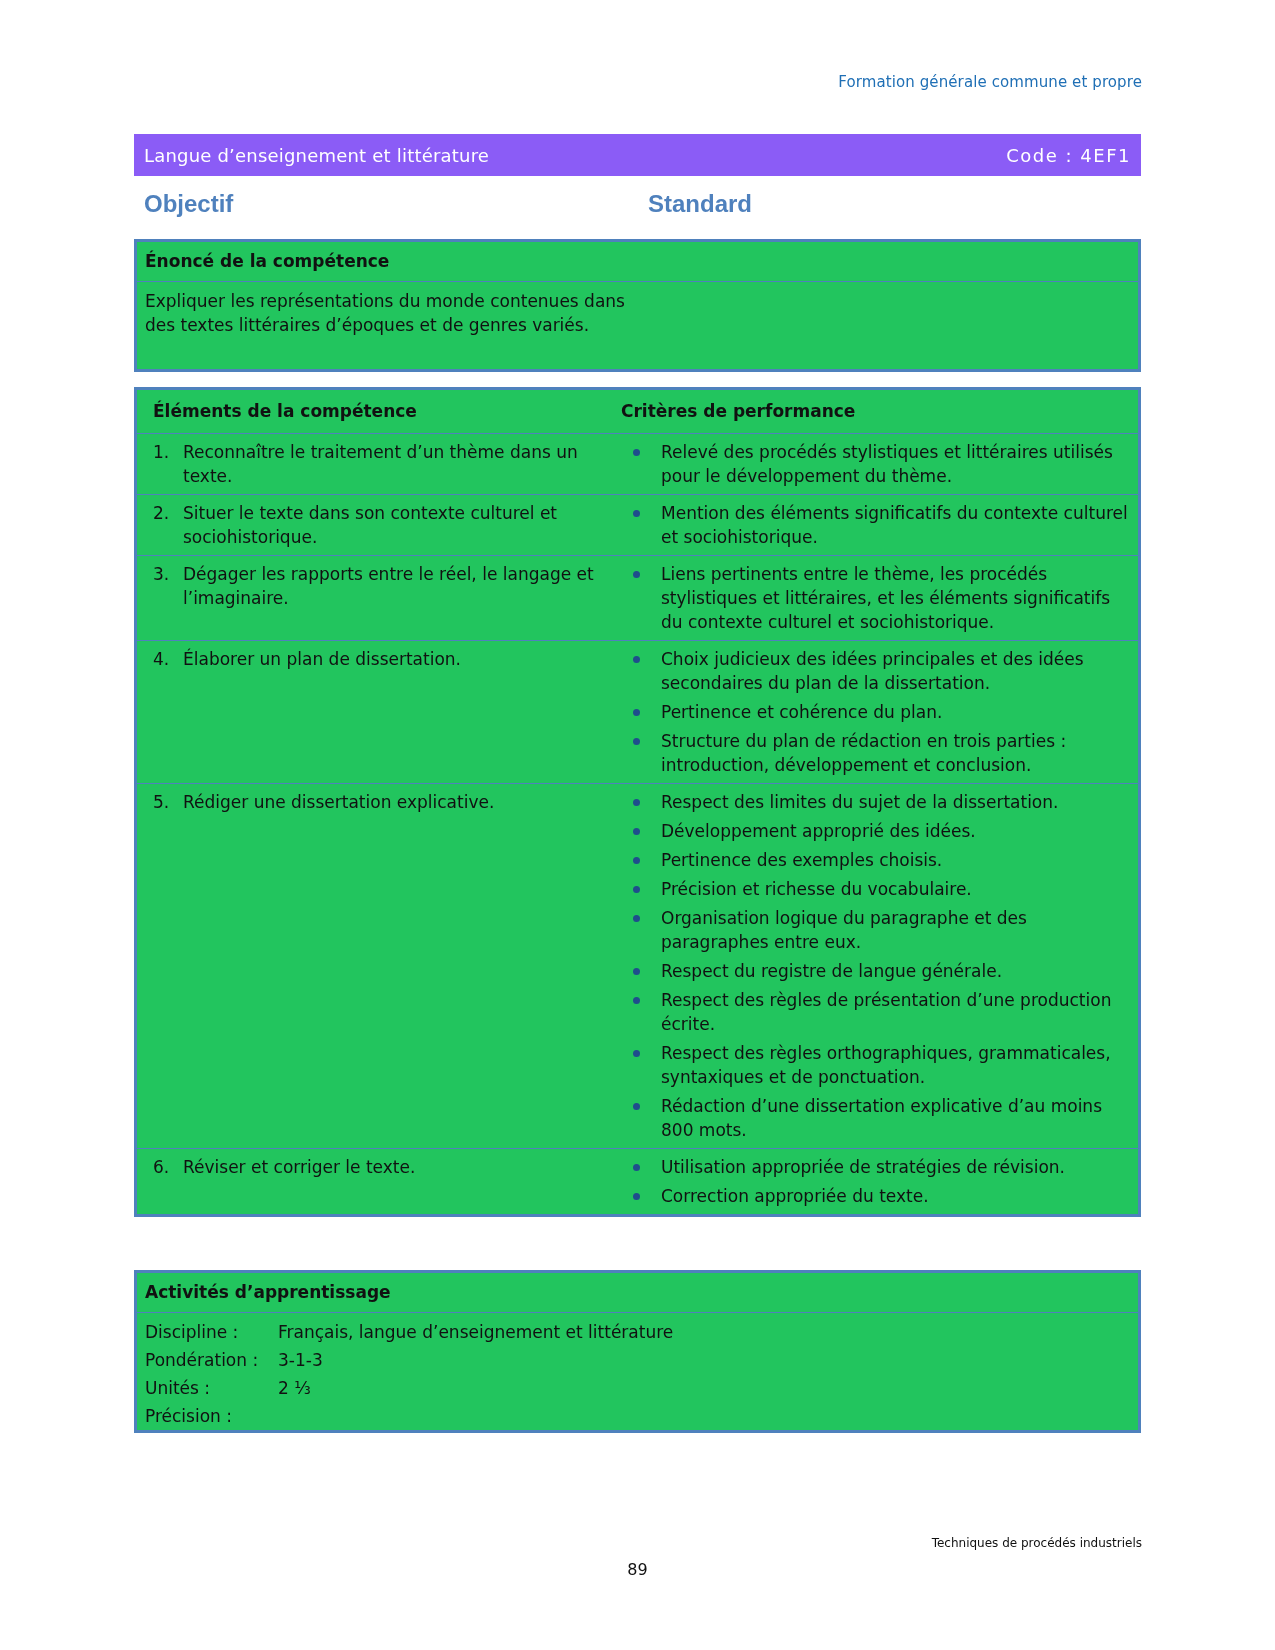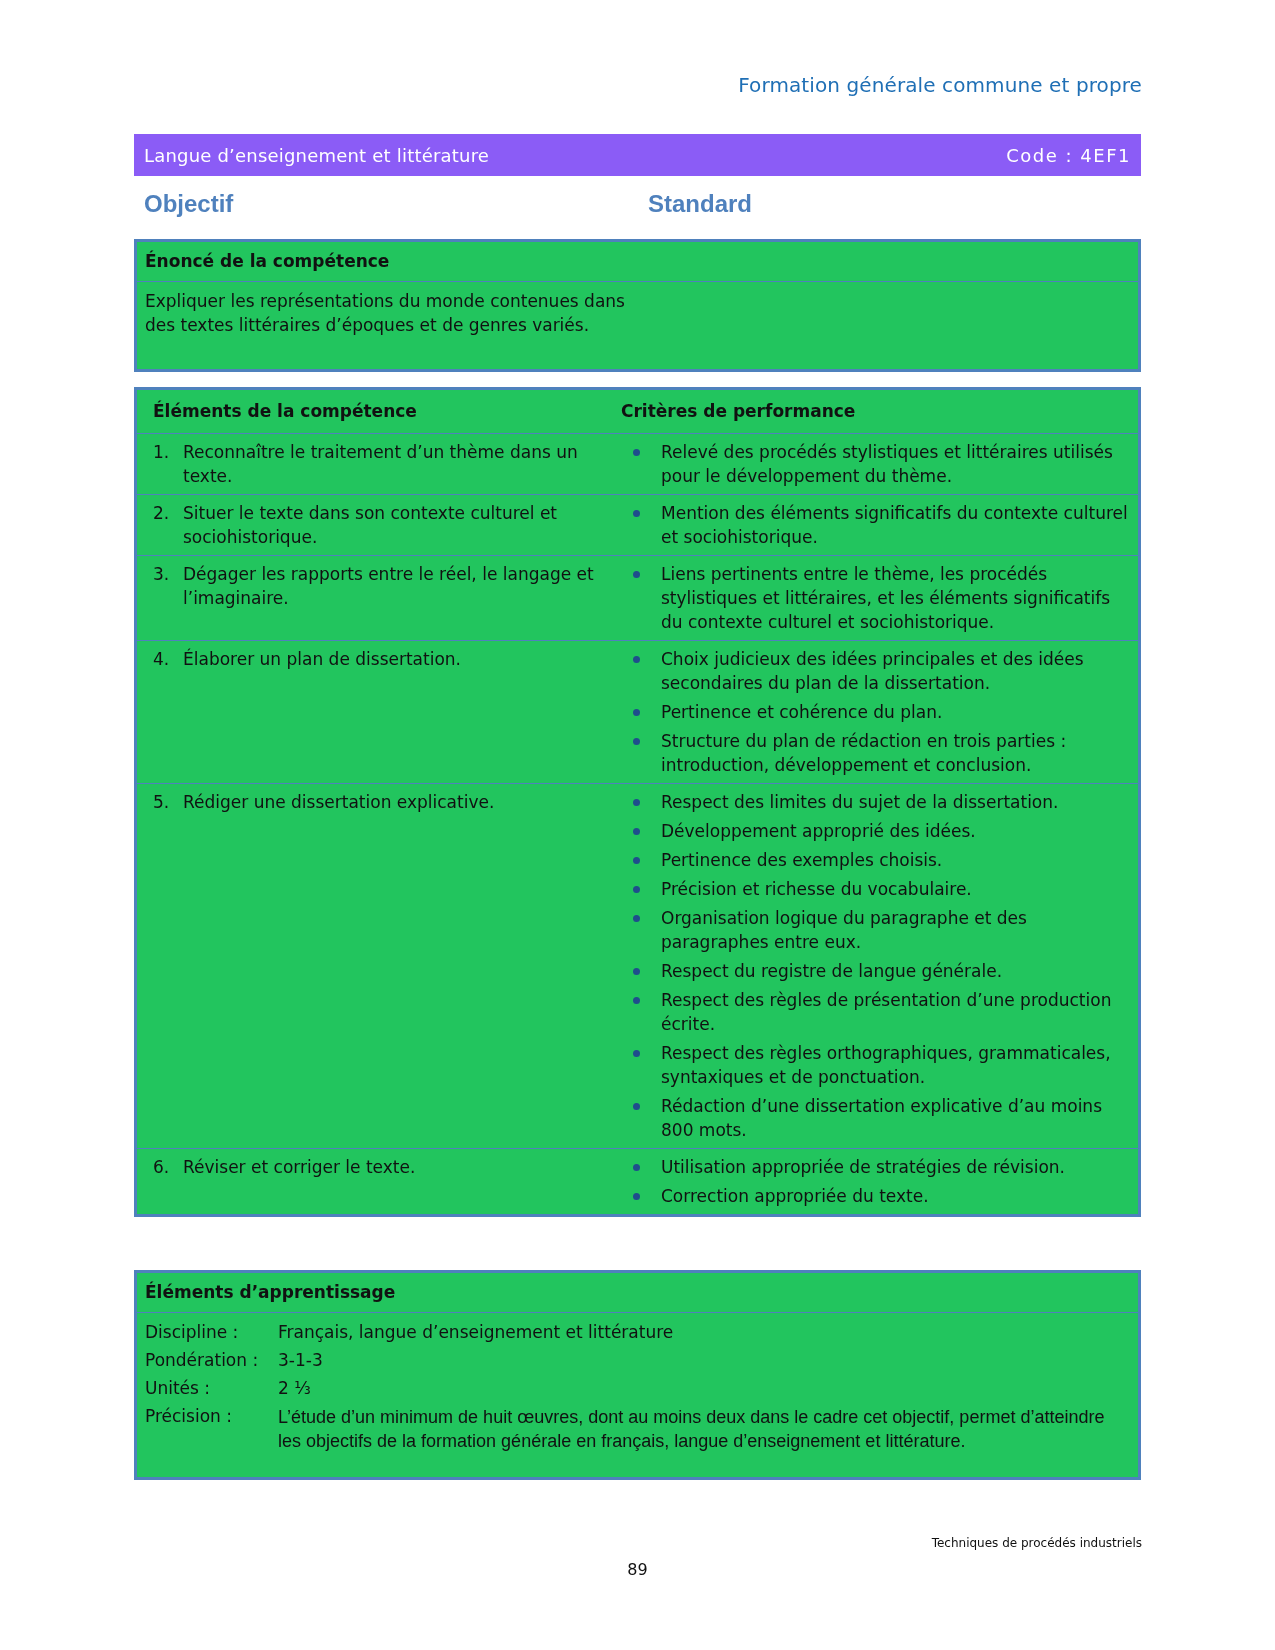--- a/index.html
+++ b/index.html
@@ -1,36 +1,36 @@
 <!DOCTYPE html>
 <html><head>
 <meta charset="utf-8">
 <style>
   html, body { margin:0; padding:0; background:#ffffff; }
   body { width:1275px; height:1650px; position:relative; font-family:"DejaVu Sans", sans-serif; color:#111; overflow:hidden; }
-  .top-header { position:absolute; right:133px; top:73px; font-size:20px; color:#1f6fb5; letter-spacing:0.1px; }
+  .top-header { position:absolute; right:133px; top:73px; font-size:15px; color:#1f6fb5; letter-spacing:0.1px; }
   .title-bar { position:absolute; left:134px; top:134px; width:1007px; height:42px; background:#8b5cf6; color:#fff; font-size:18px; display:flex; align-items:center; justify-content:space-between; box-sizing:border-box; padding:0 10px; }
   .title-bar span { letter-spacing:0.2px; }
   .title-bar .code { letter-spacing:1.5px; }
   .section-label { position:absolute; top:190px; font-size:24px; font-weight:bold; color:#4f81bd; font-family:"Liberation Sans", sans-serif; }
   .box { position:absolute; left:134px; width:1007px; border:3px solid #4f81bd; box-sizing:border-box; background:#22c55e; }
   .box-head { font-weight:bold; font-size:17px; padding:9px 8px 10px; border-bottom:1px solid #4f81bd; }
   .enonce-text { font-size:17px; line-height:24px; padding:7px 8px 6px; width:480px; }
   .grid-row { display:flex; border-bottom:1px solid #4f81bd; }
   .grid-row:last-child { border-bottom:none; }
   .col-left { width:484px; box-sizing:border-box; padding:6px 16px; font-size:17px; line-height:24px; }
   .col-right { flex:1; box-sizing:border-box; padding:6px 8px 6px 0; font-size:17px; line-height:24px; }
   .hdr .col-left, .hdr .col-right { font-weight:bold; padding-top:9px; padding-bottom:10px; }
   .num-item { display:flex; }
   .num-item .n { width:30px; flex:none; }
   .bul { display:flex; margin-bottom:5px; }
   .bul:last-child { margin-bottom:0; }
   .bul .dot { width:40px; flex:none; position:relative; }
   .bul .dot::after { content:""; position:absolute; left:12px; top:9px; width:7px; height:7px; border-radius:50%; background:#1f4e8c; }
-  .act-body { padding:5px 8px 24px; font-size:17px; line-height:28px; }
+  .act-body { padding:5px 8px 0; font-size:17px; line-height:28px; }
   .act-row { display:flex; }
   .act-row .lbl { width:133px; flex:none; }
   .act-row .val.serif { font-family:"Liberation Sans", sans-serif; font-size:18px; line-height:24px; padding-top:3px; }
   .footer-right { position:absolute; right:133px; top:1536px; font-size:12px; }
   .page-num { position:absolute; left:0; width:1275px; text-align:center; top:1560px; font-size:16px; }
 </style>
 </head>
 <body>
 
 <div class="top-header">Formation générale commune et propre</div>
@@ -179,35 +179,34 @@
           <div class="bul">
             <span class="dot"></span>
             <span>Correction appropriée du texte.</span>
           </div>
         </div>
       </div>
     </div>
 </div>
 
 <div class="box" id="activites-box" style="top:1270px;">
-  <div class="box-head">Éléments d’apprentissage</div>
+  <div class="box-head">Activités d’apprentissage</div>
   <div class="act-body" id="act-body">
       <div class="act-row">
         <span class="lbl">Discipline :</span>
         <span class="val">Français, langue d’enseignement et littérature</span>
       </div>
       <div class="act-row">
         <span class="lbl">Pondération :</span>
         <span class="val">3-1-3</span>
       </div>
       <div class="act-row">
         <span class="lbl">Unités :</span>
         <span class="val">2 ⅓</span>
       </div>
       <div class="act-row">
         <span class="lbl">Précision :</span>
-        <span class="val serif">L’étude d’un minimum de huit œuvres, dont au moins deux dans le cadre cet objectif, permet d’atteindre les objectifs de la formation générale en français, langue d’enseignement et littérature.</span>
       </div>
     </div>
 </div>
 
 <div class="footer-right">Techniques de procédés industriels</div>
 <div class="page-num">89</div>
 
 </body></html>

